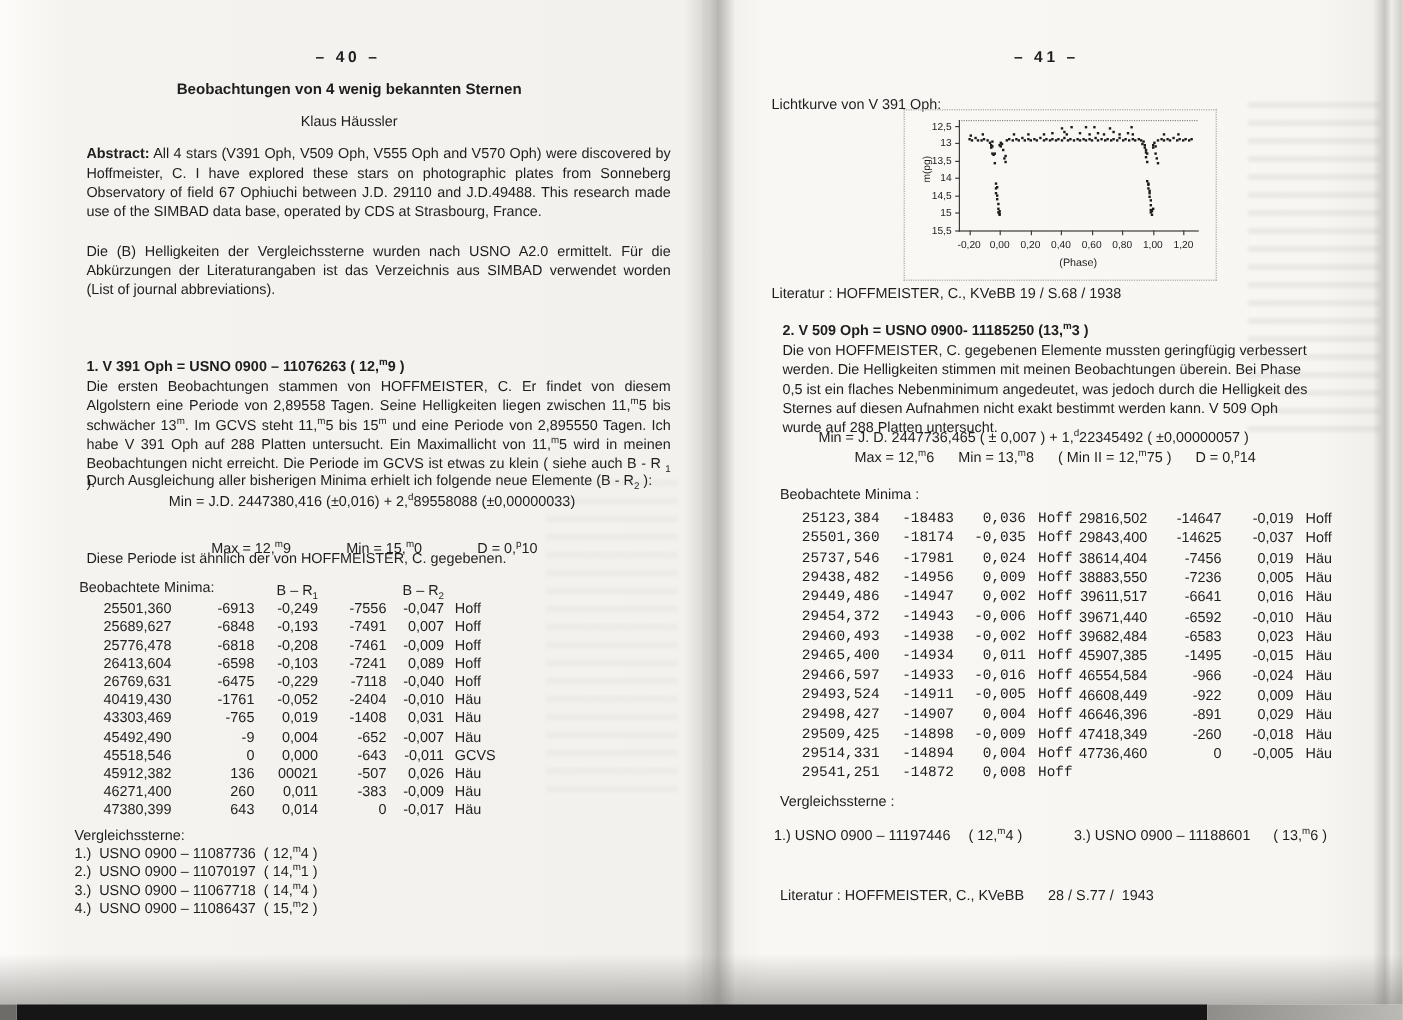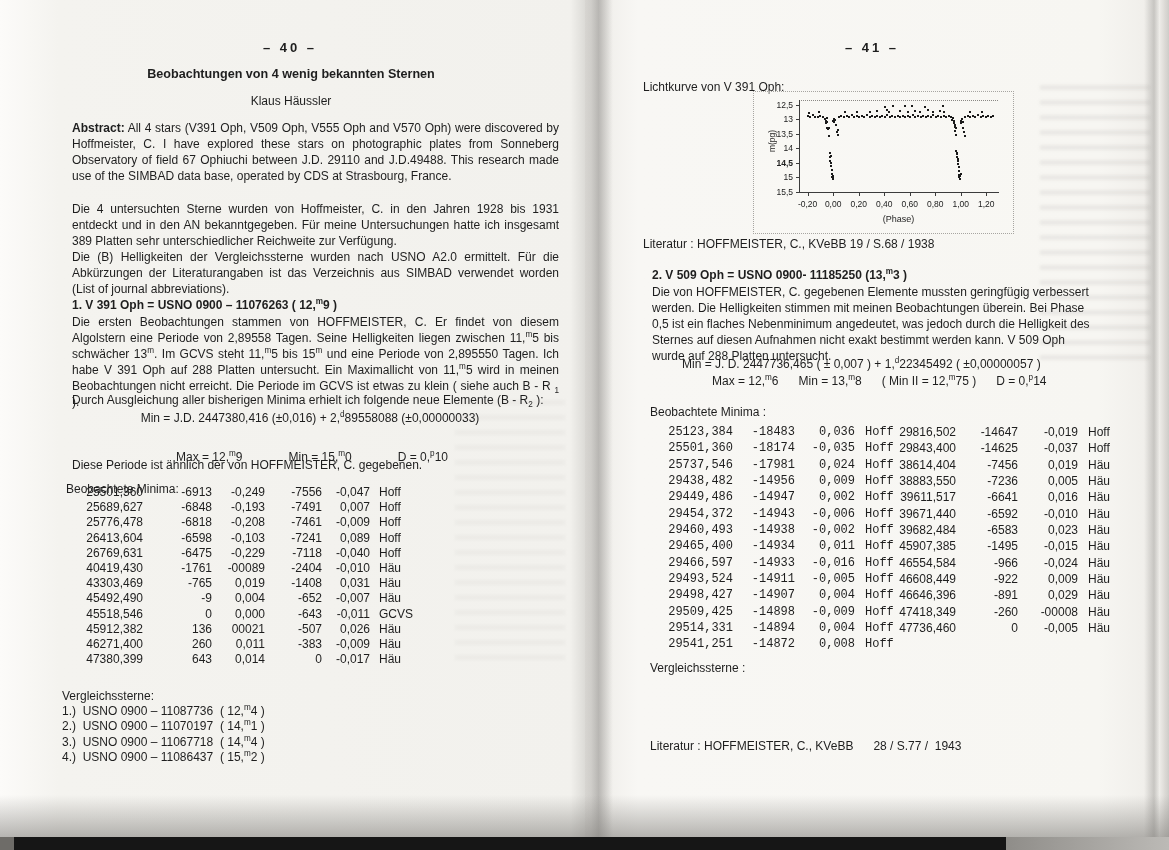--- a/index.html
+++ b/index.html
@@ -57,39 +57,46 @@
   <div class="abs bg-right"></div>
 
   <section>
     <div class="abs pageno center" style="left:210px;top:40px;width:160px;">– 40 –</div>
     <div class="abs t bold center" style="left:36px;top:66px;width:510px;font-size:12.6px;">Beobachtungen von 4 wenig bekannten Sternen</div>
     <div class="abs t center" style="left:36px;top:93px;width:510px;">Klaus Häussler</div>
 
     <p class="abs t just" style="left:72px;top:120px;width:487px;"><span class="bold">Abstract:</span> <span>All 4 stars (V391 Oph, V509 Oph, V555 Oph and V570 Oph) were discovered by Hoffmeister, C.  I have explored these stars on photographic plates from Sonneberg Observatory of field 67 Ophiuchi between J.D. 29110 and J.D.49488. This research made use of the SIMBAD data base, operated by CDS at Strasbourg, France.</span></p>
 
     <div class="abs" style="left:72px;top:201px;width:487px;">
-      <p class="t just">Die 4 untersuchten Sterne wurden von Hoffmeister, C. in den Jahren 1928 bis 1931 entdeckt und in den AN bekanntgegeben. Für meine Untersuchungen hatte ich insgesamt 389 Platten sehr unterschiedlicher Reichweite zur Verfügung.</p>
       <p class="t just">Die (B) Helligkeiten der Vergleichssterne wurden nach USNO A2.0 ermittelt. Für die Abkürzungen der Literaturangaben ist das Verzeichnis aus SIMBAD verwendet worden (List of journal abbreviations).</p>
     </div>
 
     <div class="abs t bold" style="left:72px;top:297px;width:487px;">1.  V 391 Oph = USNO 0900 – 11076263 ( 12,<sup>m</sup>9 )</div>
     <p class="abs t just" style="left:72px;top:314px;width:487px;">Die ersten Beobachtungen stammen von HOFFMEISTER, C. Er findet von diesem Algolstern eine Periode von 2,89558 Tagen. Seine Helligkeiten liegen zwischen 11,<sup>m</sup>5 bis schwächer 13<sup>m</sup>. Im GCVS steht 11,<sup>m</sup>5 bis 15<sup>m</sup> und eine Periode von 2,895550 Tagen. Ich habe V 391 Oph auf 288 Platten untersucht. Ein Maximallicht von 11,<sup>m</sup>5 wird in meinen Beobachtungen nicht erreicht. Die Periode im GCVS ist etwas zu klein ( siehe auch B - R <sub>1</sub> ).</p>
 
     <div class="abs t" style="left:72px;top:392px;width:487px;">Durch Ausgleichung aller bisherigen Minima erhielt ich folgende neue Elemente (B -  R<sub>2</sub> ):</div>
     <div class="abs t center" style="left:100px;top:410px;width:420px;">Min = J.D. 2447380,416 (±0,016) + 2,<sup>d</sup>89558088 (±0,00000033)</div>
     <div class="abs elrow" style="left:176px;top:427px;width:272px;justify-content:space-between;margin-top:22px;">
         <div class="lline">Max = 12,<sup>m</sup>9</div>
         <div class="lline">Min = 15,<sup>m</sup>0</div>
         <div class="lline">D = 0,<sup>p</sup>10</div>
       </div>
 
     <div class="abs t" style="left:72px;top:457px;width:487px;">Diese Periode ist ähnlich der von HOFFMEISTER, C. gegebenen.</div>
     <div class="abs t" style="left:66px;top:481px;">Beobachtete Minima:</div>
 
     <div class="abs mtl" style="left:73px;top:485px;">
+      <div class="trow">
+        <div class="tcell"></div>
+        <div class="tcell"></div>
+        <div class="tcell">B – R<sub>1</sub></div>
+        <div class="tcell"></div>
+        <div class="tcell">B – R<sub>2</sub></div>
+        <div class="tcell"></div>
+      </div>
       <div>
           <div class="trow">
             <div class="tcell">25501,360</div>
             <div class="tcell">-6913</div>
             <div class="tcell">-0,249</div>
             <div class="tcell">-7556</div>
             <div class="tcell">-0,047</div>
             <div class="tcell">Hoff</div>
           </div>
           <div class="trow">
@@ -120,21 +127,21 @@
             <div class="tcell">26769,631</div>
             <div class="tcell">-6475</div>
             <div class="tcell">-0,229</div>
             <div class="tcell">-7118</div>
             <div class="tcell">-0,040</div>
             <div class="tcell">Hoff</div>
           </div>
           <div class="trow">
             <div class="tcell">40419,430</div>
             <div class="tcell">-1761</div>
-            <div class="tcell">-00089</div>
+            <div class="tcell">-0,052</div>
             <div class="tcell">-2404</div>
             <div class="tcell">-0,010</div>
             <div class="tcell">Häu</div>
           </div>
           <div class="trow">
             <div class="tcell">43303,469</div>
             <div class="tcell">-765</div>
             <div class="tcell">0,019</div>
             <div class="tcell">-1408</div>
             <div class="tcell">0,031</div>
@@ -365,21 +372,21 @@
           <div class="xlabel" style="left: 93.5897%;">1,20</div>
           <div class="ytick" style="top: 5.36278%;"></div>
           <div class="ylabel" style="top: 5.36278%;">12,5</div>
           <div class="ytick" style="top: 21.1356%;"></div>
           <div class="ylabel" style="top: 21.1356%;">13</div>
           <div class="ytick" style="top: 36.9085%;"></div>
           <div class="ylabel" style="top: 36.9085%;">13,5</div>
           <div class="ytick" style="top: 52.6814%;"></div>
           <div class="ylabel" style="top: 52.6814%;">14</div>
           <div class="ytick" style="top: 68.4543%;"></div>
-          <div class="ylabel" style="top: 68.4543%; font-weight: bold;">14,5</div>
+          <div class="ylabel" style="top: 68.4543%;">14,5</div>
           <div class="ytick" style="top: 84.2271%;"></div>
           <div class="ylabel" style="top: 84.2271%;">15</div>
           <div class="ytick" style="top: 100%;"></div>
           <div class="ylabel" style="top: 100%;">15,5</div>
         </div>
       <div class="phase-label">(Phase)</div>
     </div>
 
     <div class="abs t" style="left:643px;top:236px;">Literatur : HOFFMEISTER, C., KVeBB  19 / S.68 / 1938</div>
 
@@ -545,33 +552,39 @@
         </div>
         <div class="trow">
           <div class="tcell">46646,396</div>
           <div class="tcell">-891</div>
           <div class="tcell">0,029</div>
           <div class="tcell">Häu</div>
         </div>
         <div class="trow">
           <div class="tcell">47418,349</div>
           <div class="tcell">-260</div>
-          <div class="tcell">-00008</div>
+          <div class="tcell">-0,018</div>
           <div class="tcell">Häu</div>
         </div>
         <div class="trow">
           <div class="tcell">47736,460</div>
           <div class="tcell">0</div>
           <div class="tcell">-0,005</div>
           <div class="tcell">Häu</div>
         </div>
       </div>
 
     <div class="abs t" style="left:650px;top:660px;">Vergleichssterne :</div>
     <div class="abs cmpgrid" style="left:645px;top:688px;">
+        <div class="trow">
+          <div class="tcell">1.) USNO 0900 – 11197446</div>
+          <div class="tcell">( 12,<sup>m</sup>4 )</div>
+          <div class="tcell">3.) USNO 0900 – 11188601</div>
+          <div class="tcell">( 13,<sup>m</sup>6 )</div>
+        </div>
       </div>
 
     <div class="abs t keepspace" style="left:650px;top:738px;">Literatur : HOFFMEISTER, C., KVeBB      28 / S.77 /  1943</div>
   </section>
 
   <div class="abs ghost" style="left:1040px;top:85px;width:110px;height:280px;"></div>
   <div class="abs ghost" style="left:455px;top:400px;width:110px;height:260px;opacity:.5;"></div>
   <div class="abs gutter"></div>
   <div class="abs right-edge"></div>
   <div class="abs bottom-shade"></div>

